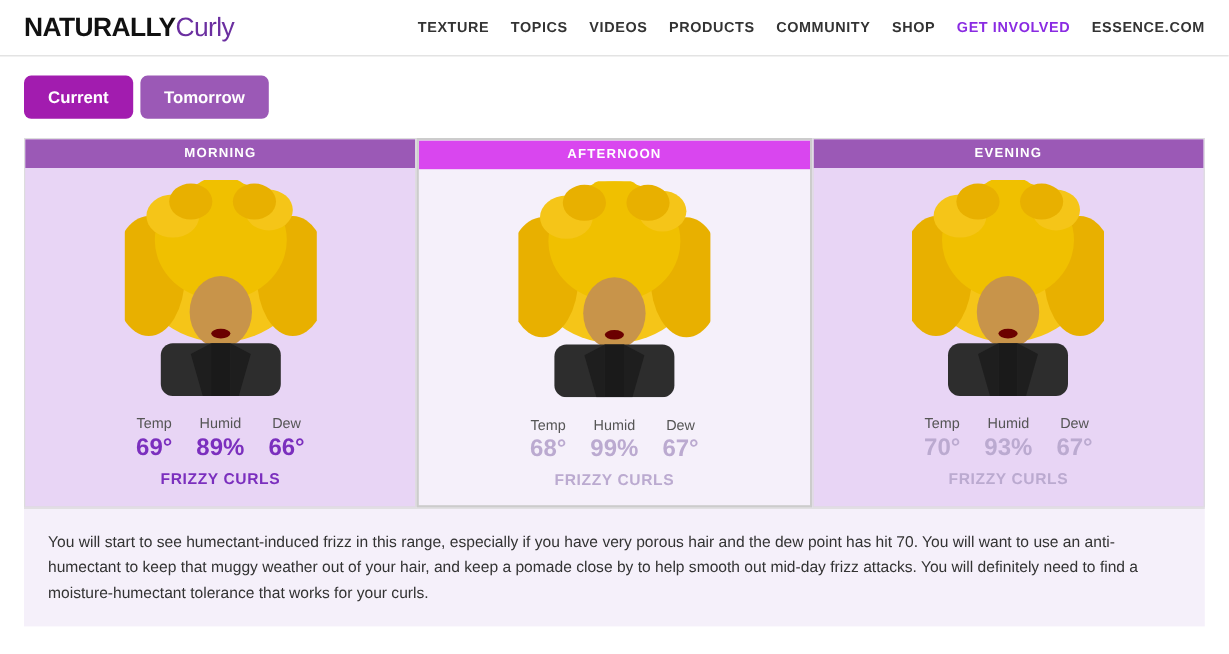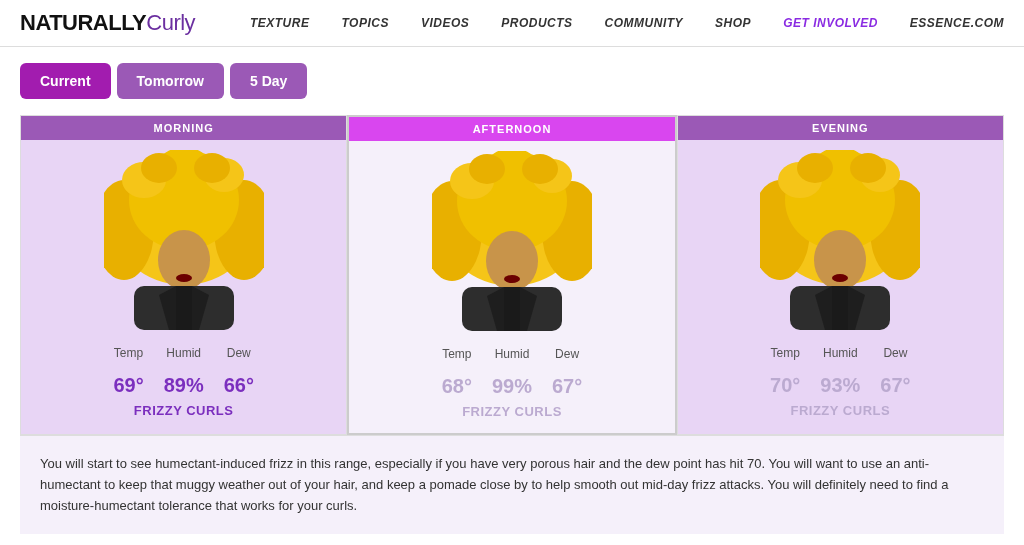--- a/index.html
+++ b/index.html
@@ -18,27 +18,26 @@
       font-weight: 900;
       color: #111;
       letter-spacing: -0.5px;
     }
     .logo-curly {
       color: #6b2fa0;
       font-weight: 400;
     }
     nav {
       display: flex;
-      gap: 32px;
+      gap: 18px;
       align-items: center;
       font-size: 12px;
       font-weight: bold;
       letter-spacing: 0.5px;
       color: #333;
-      font-style: italic;
     }
     nav a {
       text-decoration: none;
       color: #333;
       cursor: pointer;
     }
     nav .get-involved {
       color: #8a2be2;
     }
 
@@ -134,21 +133,21 @@
       width: 100%;
       justify-content: center;
     }
     .stat-item {
       text-align: center;
     }
     .stat-label {
       font-size: 12px;
       color: #555;
       display: block;
-      margin-bottom: 14px;
+      margin-bottom: 2px;
     }
     .stat-value {
       font-size: 20px;
       color: #7b2fbe;
       font-weight: bold;
     }
     .panel-afternoon .stat-value {
       color: #bbaad0;
     }
     .panel-evening .stat-value {
@@ -195,21 +194,20 @@
     <a href="#" class="get-involved">GET INVOLVED</a>
     <a href="#">ESSENCE.COM</a>
   </nav>
 </header>
 
 <div class="main">
 
   <div class="tabs">
     <button class="tab tab-active">Current</button>
     <button class="tab tab-inactive">Tomorrow</button>
-    <button class="tab tab-inactive">5 Day</button>
   </div>
 
   <div class="panels">
 
     <div class="panel panel-morning">
       <div class="panel-header">MORNING</div>
       <div class="panel-body">
 
         <div class="figure-container">
           <svg viewBox="0 0 160 180" xmlns="http://www.w3.org/2000/svg" width="160" height="180">

